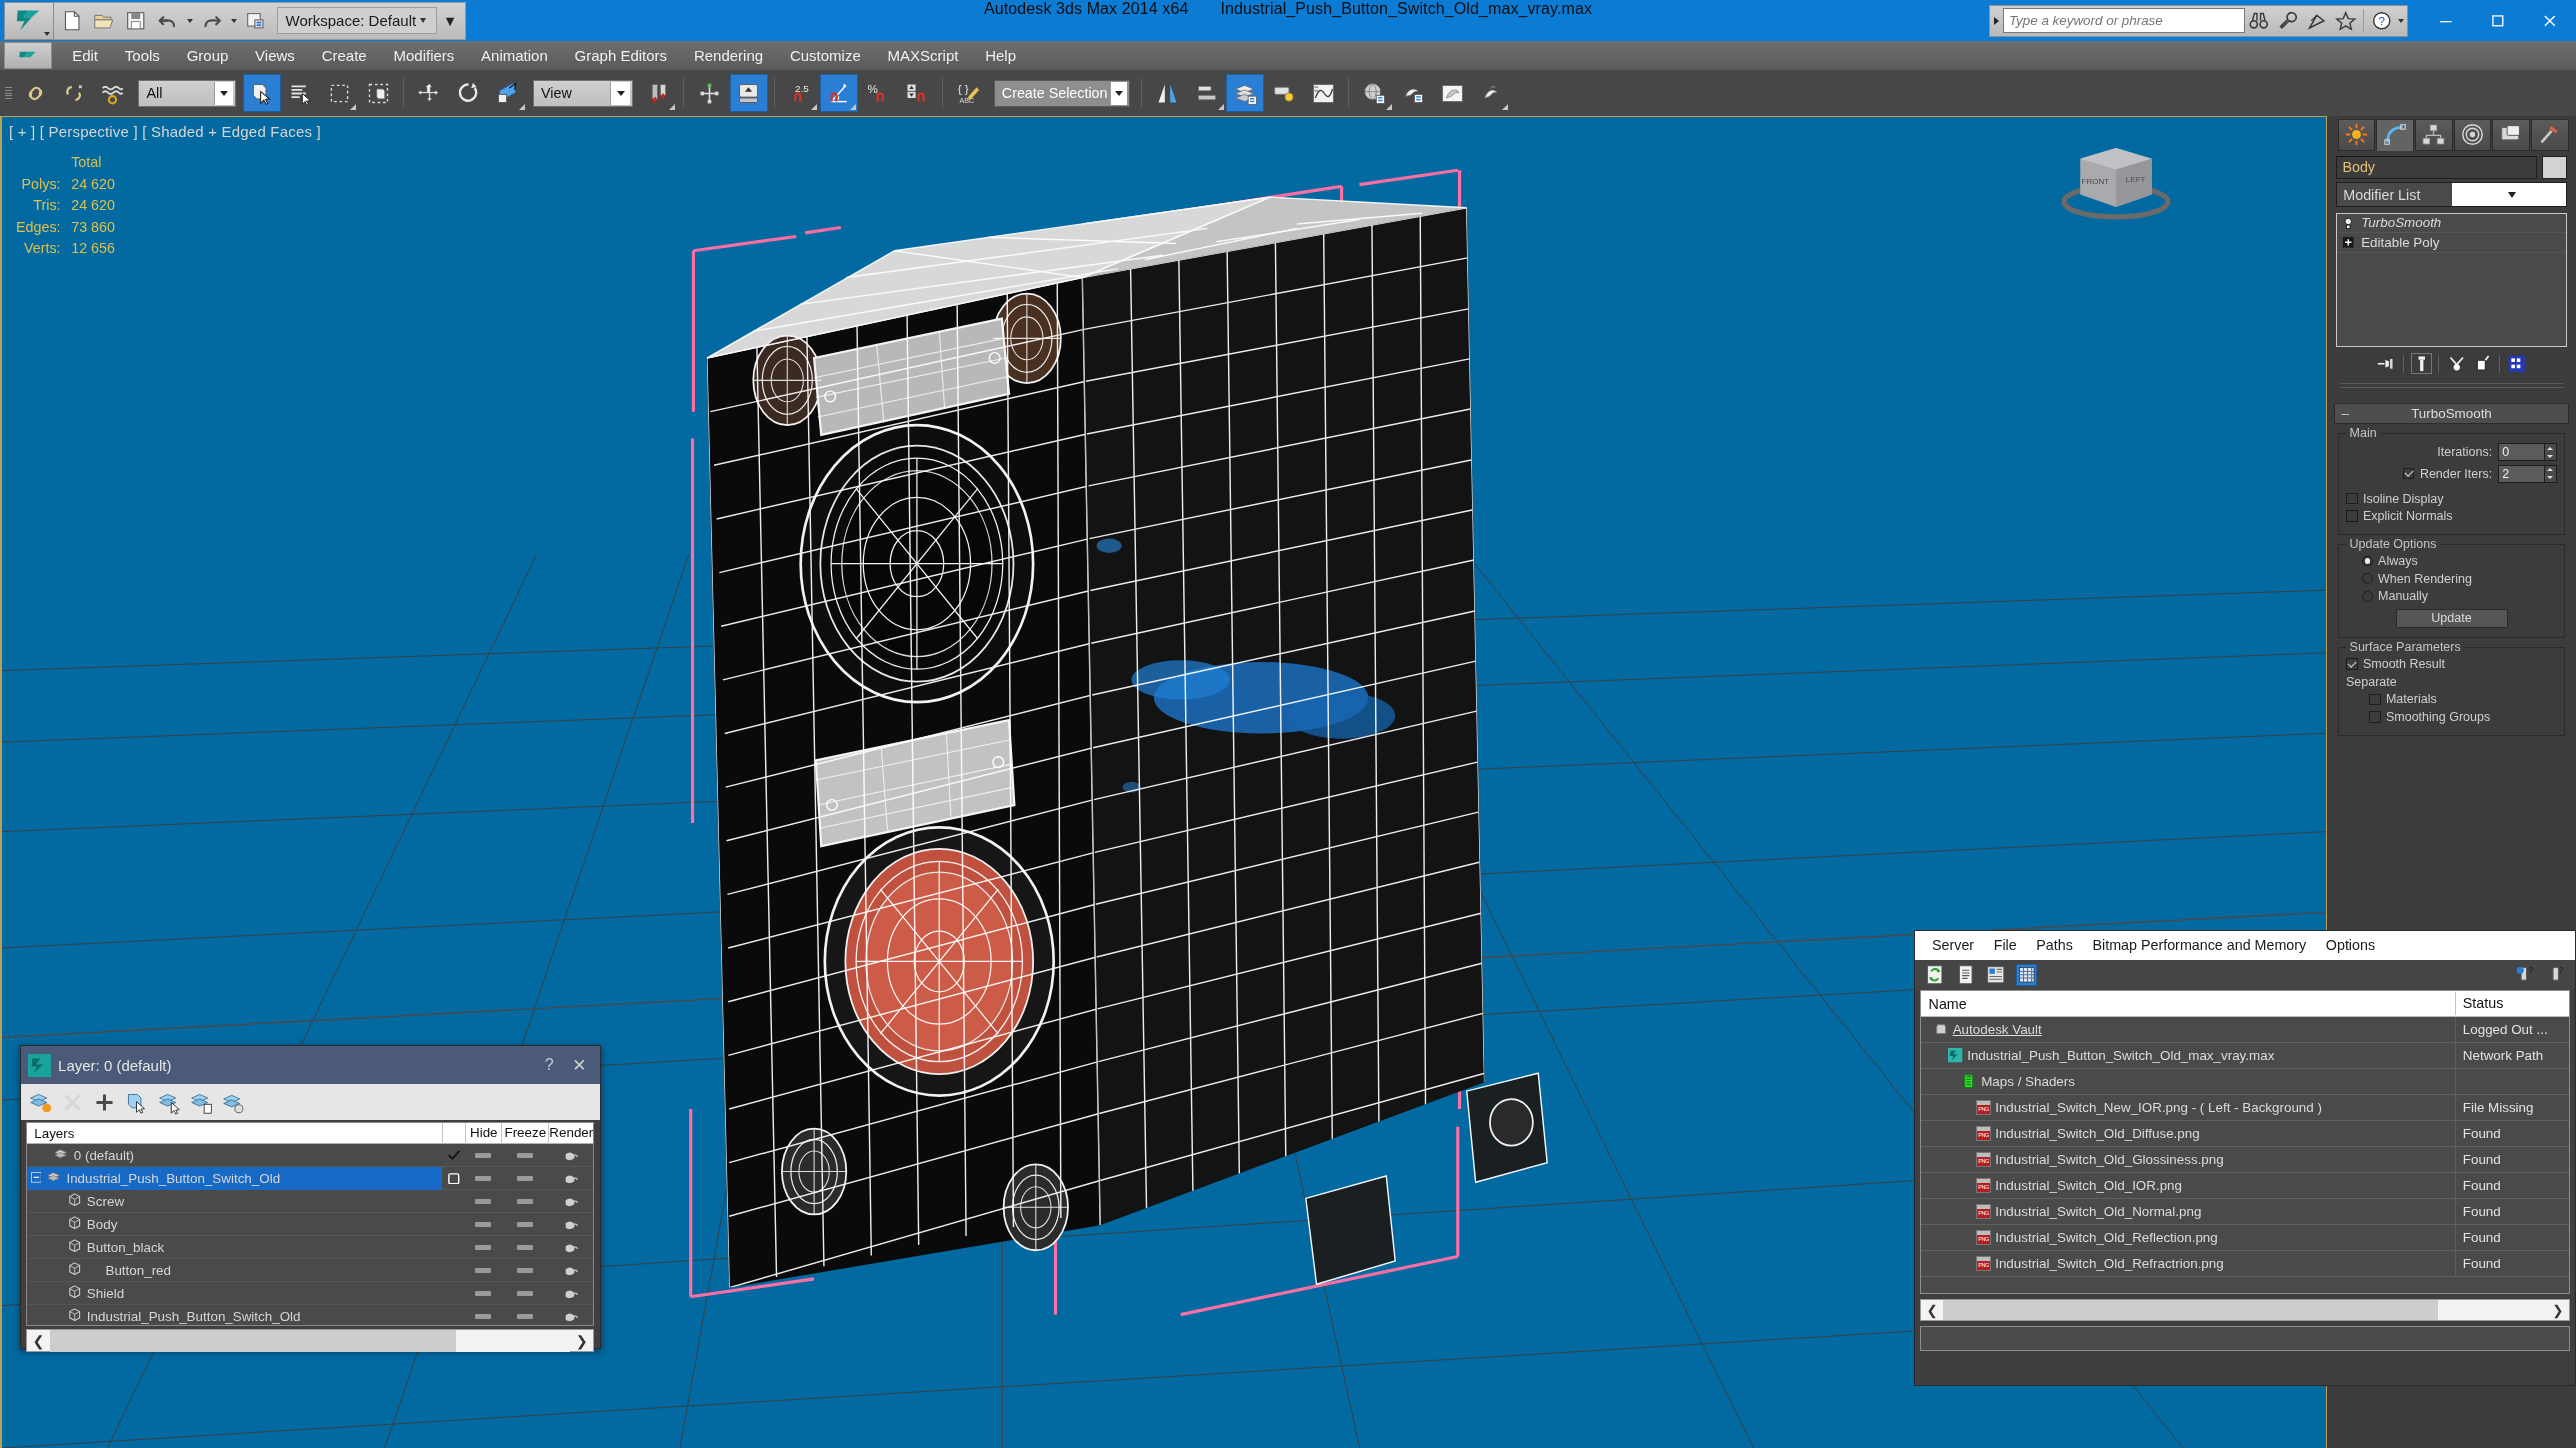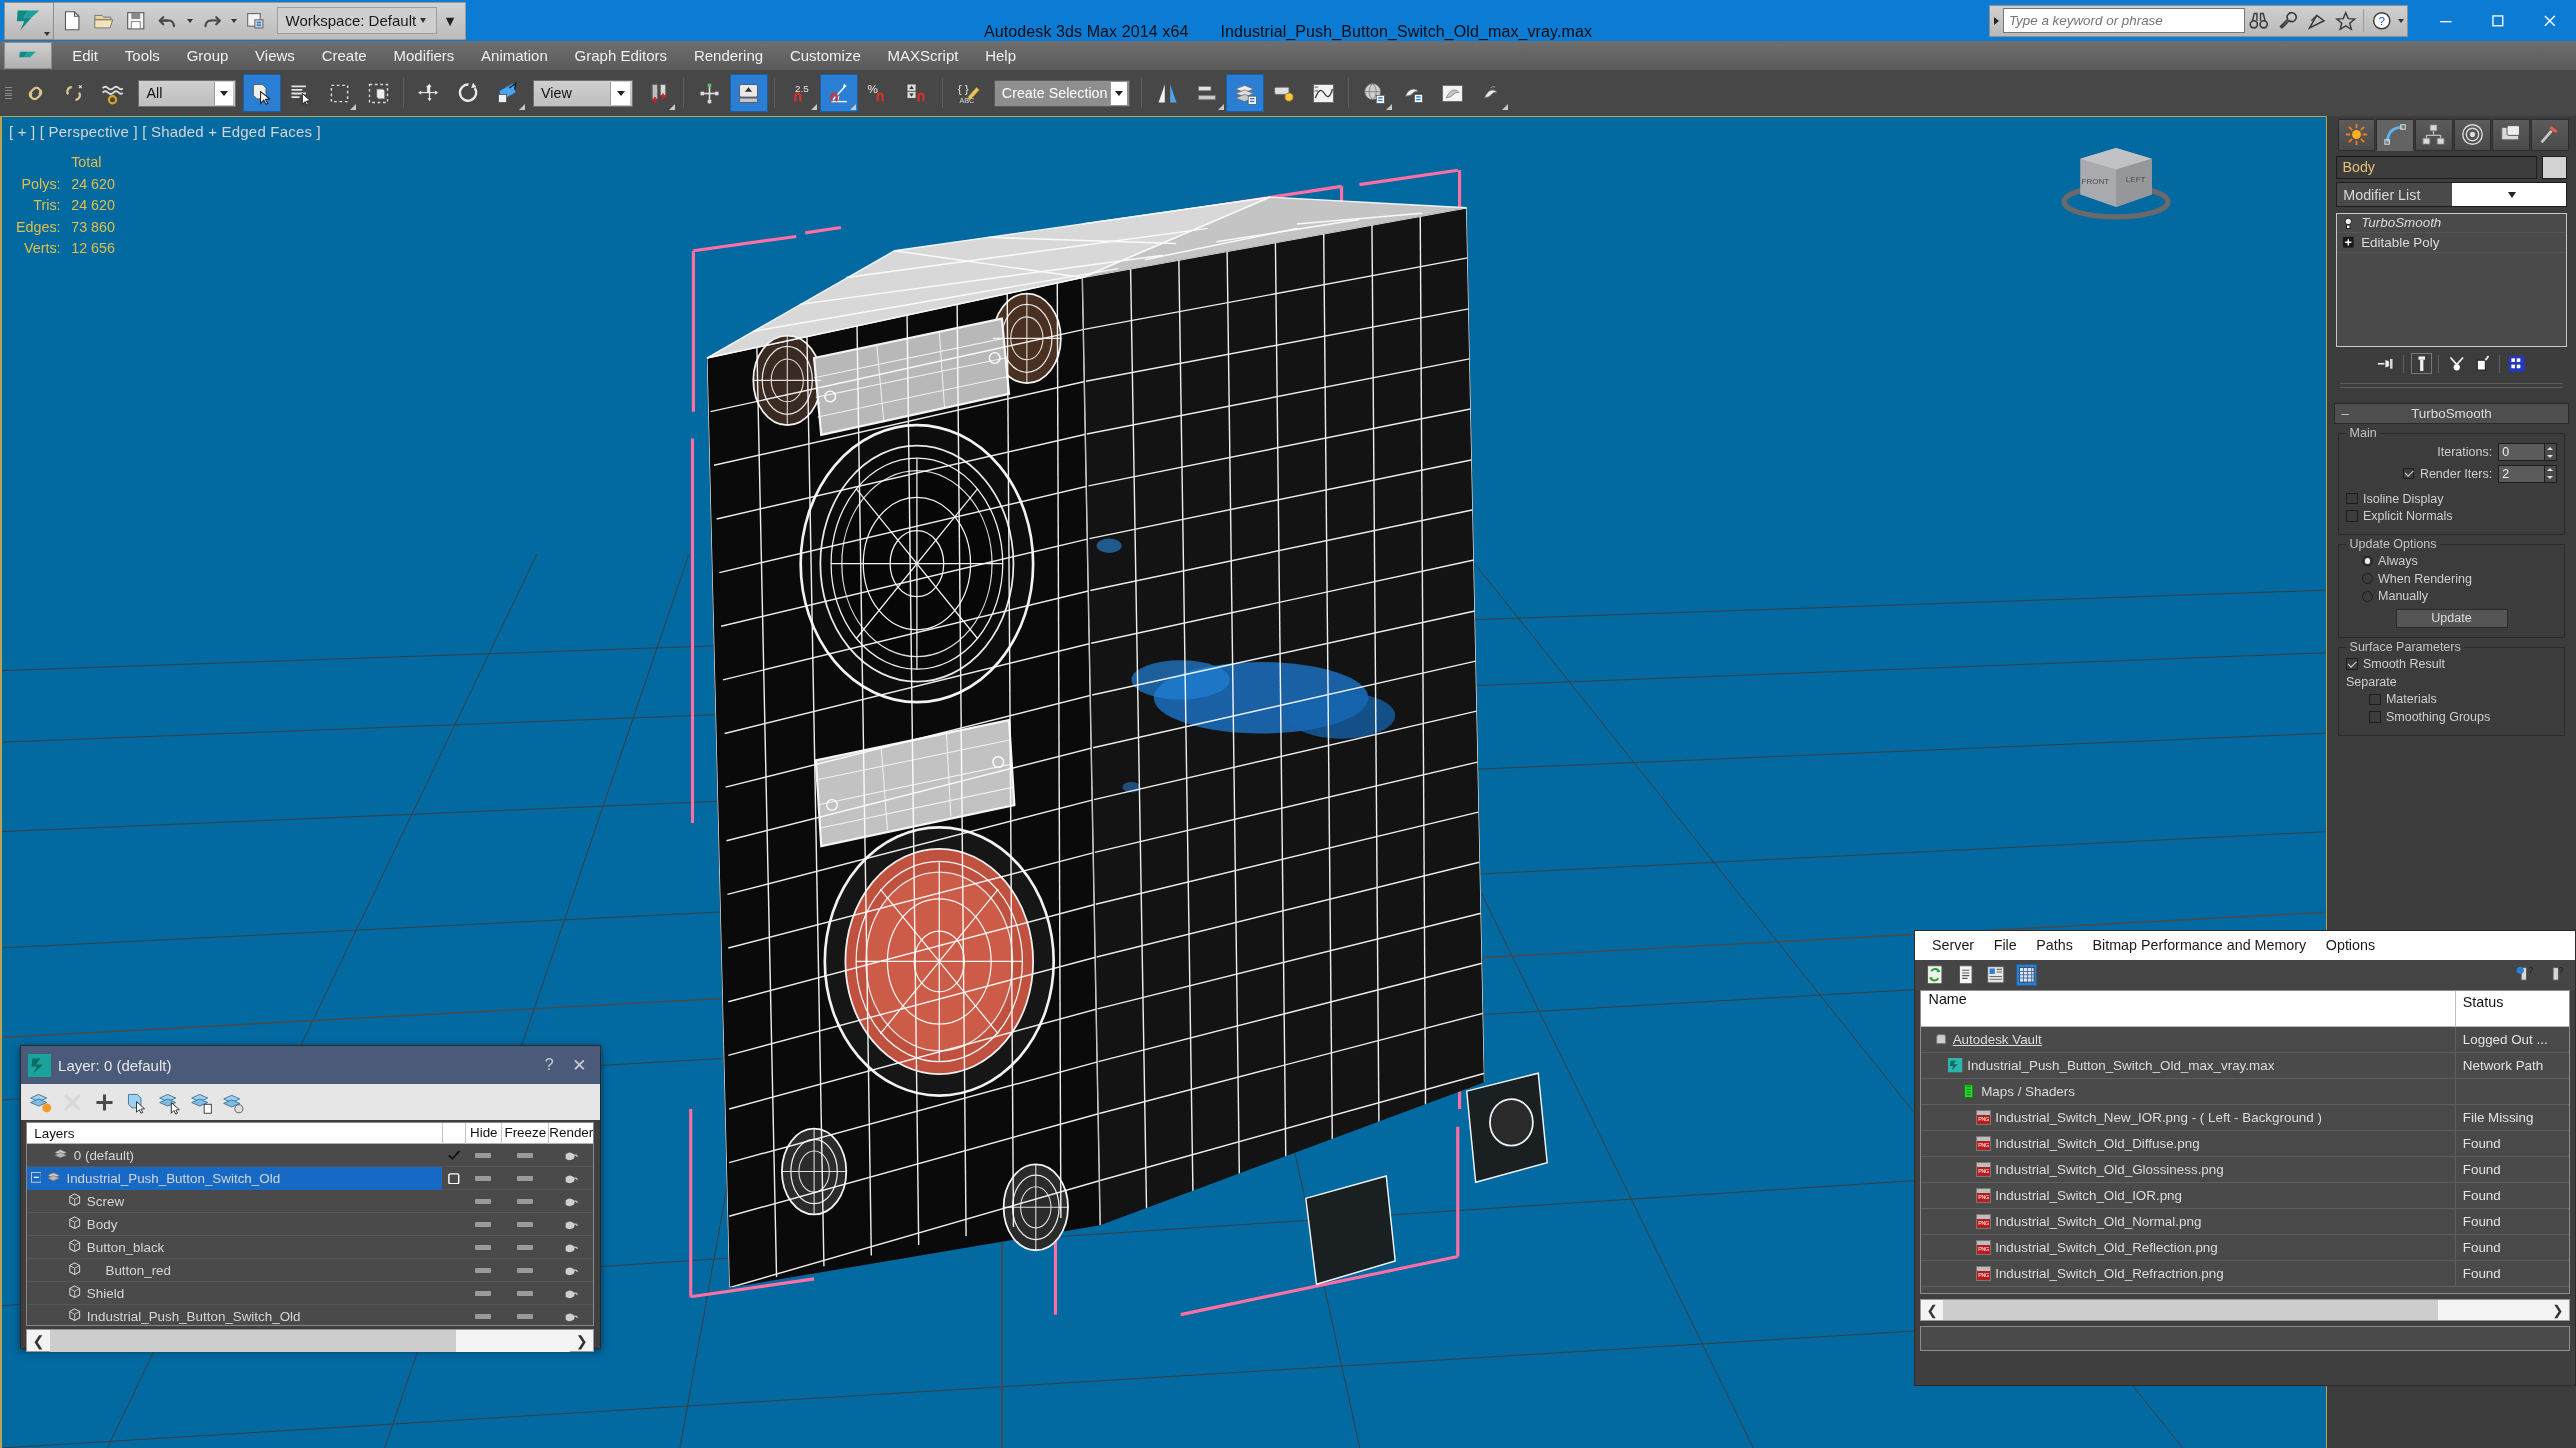--- a/index.html
+++ b/index.html
@@ -21,21 +21,21 @@
   .qbtn{width:30px;height:30px;display:flex;align-items:center;justify-content:center;cursor:default;}
   .qbtn svg{width:21.5px;height:21.5px;}
   .qcaret{width:10.7px;height:30px;display:flex;align-items:center;justify-content:center;}
   .qcaret i{display:block;width:0;height:0;border-left:3.1px solid transparent;border-right:3.1px solid transparent;border-top:4.5px solid #333;}
   .wsbox{height:27px;background:#cfcfcf;border:0.9px solid #9d9d9d;display:flex;align-items:center;padding:0 5.4px 0 8px;margin-left:3.6px;min-width:157px;justify-content:space-between;}
   .wsbox span{font-size:15px;color:#1a1a1a;}
   .wsdrop{width:14.3px;height:25px;display:flex;align-items:center;justify-content:center;}
   .wsdrop i{width:0;height:0;border-left:3.6px solid transparent;border-right:3.6px solid transparent;border-top:5.4px solid #333;}
   .wsmore{width:23px;height:30px;display:flex;align-items:center;justify-content:center;color:#222;font-size:14.3px;}
 
-  .tb-title{position:absolute;left:0;right:0;top:0;height:41px;display:flex;align-items:flex-end;justify-content:center;gap:32px;pointer-events:none;}
+  .tb-title{position:absolute;left:0;right:0;top:0;height:41px;display:flex;align-items:flex-start;justify-content:center;gap:32px;pointer-events:none;}
   .tb-title .t1,.tb-title .t2{font-size:16px;color:#0d0d0d;letter-spacing:0.1px;}
 
   .tb-right{position:absolute;right:0;top:0;height:41px;display:flex;align-items:center;}
   .searchwrap{display:flex;align-items:center;height:32px;background:linear-gradient(#d0d0d0,#b9b9b9);border:0.9px solid #8f8f8f;margin-right:12.5px;}
   .sw-caret{width:12.5px;height:30px;display:flex;align-items:center;justify-content:center;}
   .sw-caret i{width:0;height:0;border-top:4.5px solid transparent;border-bottom:4.5px solid transparent;border-left:5.4px solid #222;}
   .searchinput{width:242px;height:25px;background:#fff;border:0.9px solid #767676;font-style:italic;font-size:13.4px;color:#8a8a8a;padding:0 5.4px;font-family:"Liberation Sans",sans-serif;}
   .hicon{width:29px;height:30px;display:flex;align-items:center;justify-content:center;}
   .hicon svg{width:21.5px;height:21.5px;}
   .hsep{width:0.9px;height:23px;background:#9a9a9a;margin:0 2.7px;}
@@ -161,21 +161,21 @@
   .at-title .tt{flex:1;font-size:15px;color:#e7e7e7;}
   .at-title .wb{width:50px;height:36px;display:flex;align-items:center;justify-content:center;color:#c9ccd4;}
   .at-title .wb svg{width:16px;height:16px;}
   .at-menu{height:29px;background:#fff;display:flex;padding-left:7.2px;}
   .at-menu span{font-size:14.3px;color:#1a1a1a;padding:0 9.8px;line-height:29px;}
   .at-tools{height:30px;background:#454545;display:flex;align-items:center;padding:0 9px;gap:9px;}
   .at-tools .ab{width:21.5px;height:21.5px;display:flex;align-items:center;justify-content:center;}
   .at-tools .ab.sel{background:#2a7fd4;border:0.9px solid #1d5f9e;}
   .at-tools .sp{flex:1;}
   .at-grid{margin:0 5.4px;border:0.9px solid #8d8d8d;background:#4a4a4a;height:304px;overflow:hidden;}
-  .at-head{display:flex;height:36px;background:#fff;border-bottom:0.9px solid #b9b9b9;}
+  .at-head{display:flex;height:26px;background:#fff;align-items:center;border-bottom:0.9px solid #b9b9b9;}
   .at-head .n{flex:1;padding-left:7.2px;font-size:14.3px;color:#111;}
   .at-head .s{width:114px;border-left:0.9px solid #c3c3c3;padding-left:7.2px;font-size:14.3px;color:#111;line-height:23px;}
   .at-row{display:flex;height:26px;align-items:center;border-bottom:0.9px solid #5f5f5f;}
   .at-row .n{flex:1;display:flex;align-items:center;gap:4.5px;font-size:13.4px;color:#dcdcdc;height:26px;}
   .at-row .s{width:114px;border-left:0.9px solid #5f5f5f;padding-left:7.2px;font-size:13.4px;color:#e2e2e2;height:26px;line-height:26px;}
   .at-row .n .ic{width:14.3px;height:14.3px;flex:none;display:inline-flex;align-items:center;justify-content:center;}
   .at-sb{margin:5.4px 5.4px 0 5.4px;height:21.5px;background:#f3f3f3;border:0.9px solid #999;display:flex;align-items:center;}
   .at-sb .ar{width:21.5px;text-align:center;color:#333;font-size:13.4px;}
   .at-sb .track{flex:1;height:19.7px;position:relative;background:#f3f3f3;}
   .at-sb .thumb{position:absolute;left:0;top:0;height:19.7px;width:82%;background:#cdcdcd;}

